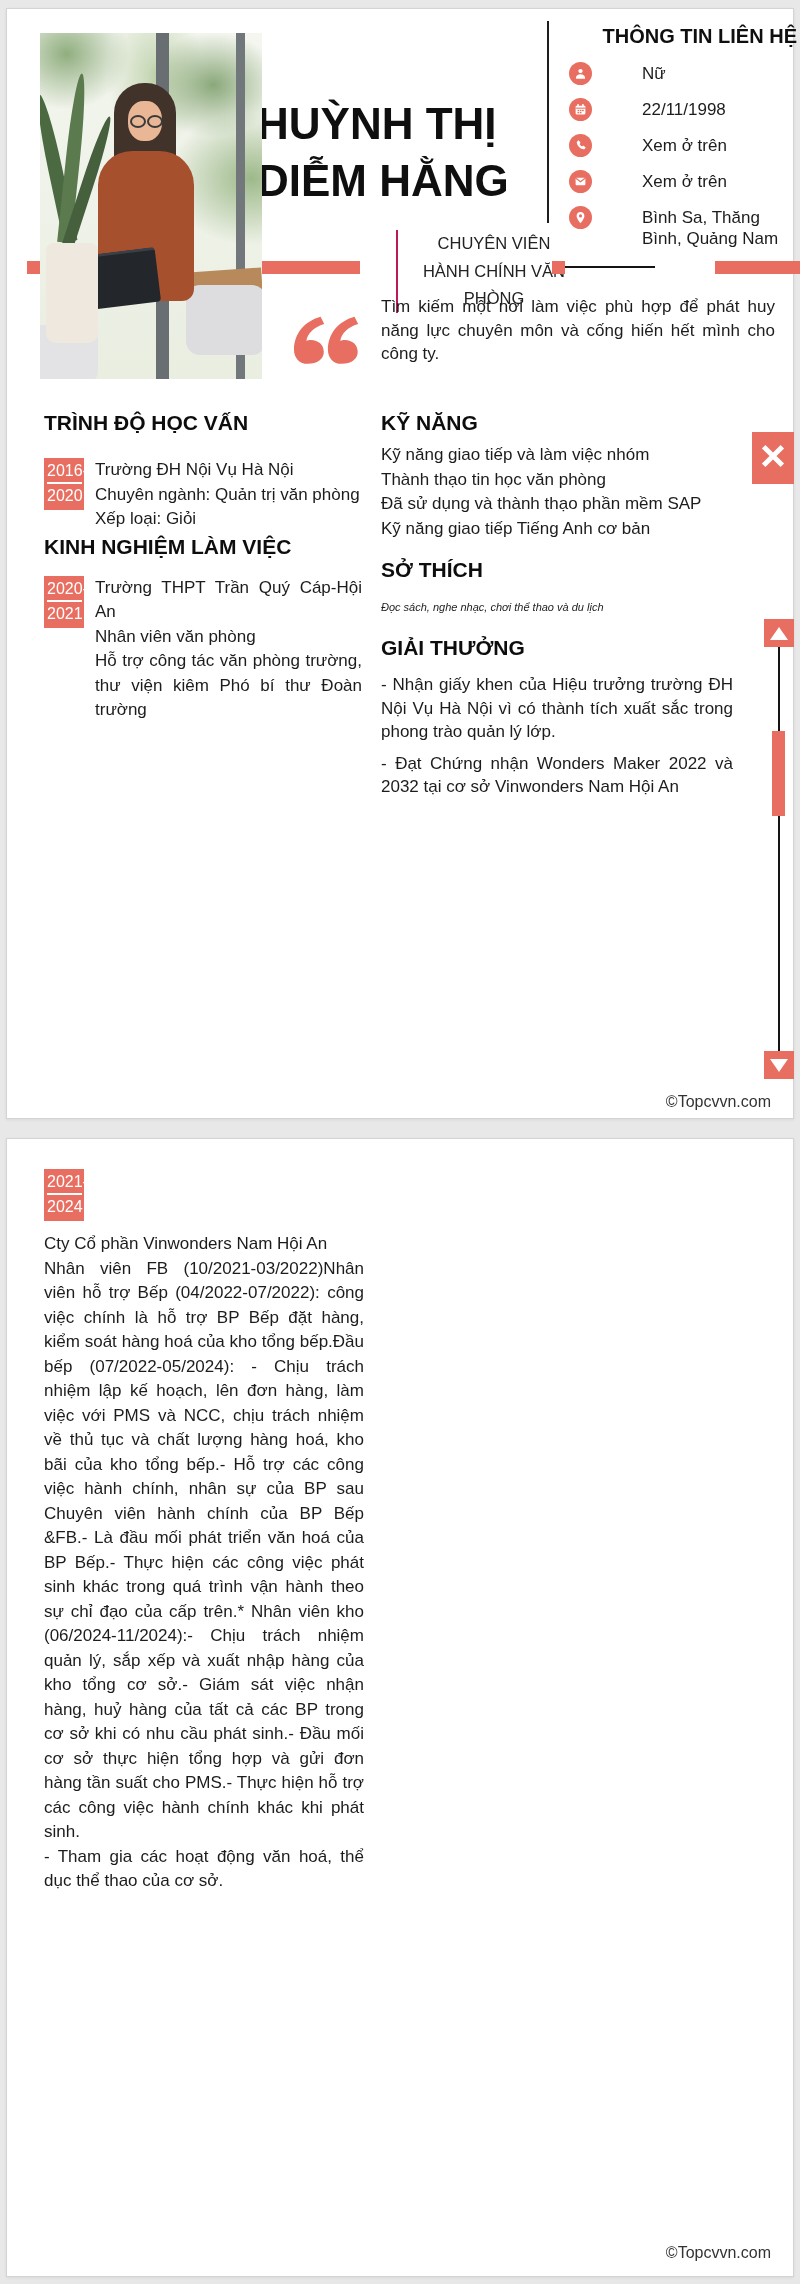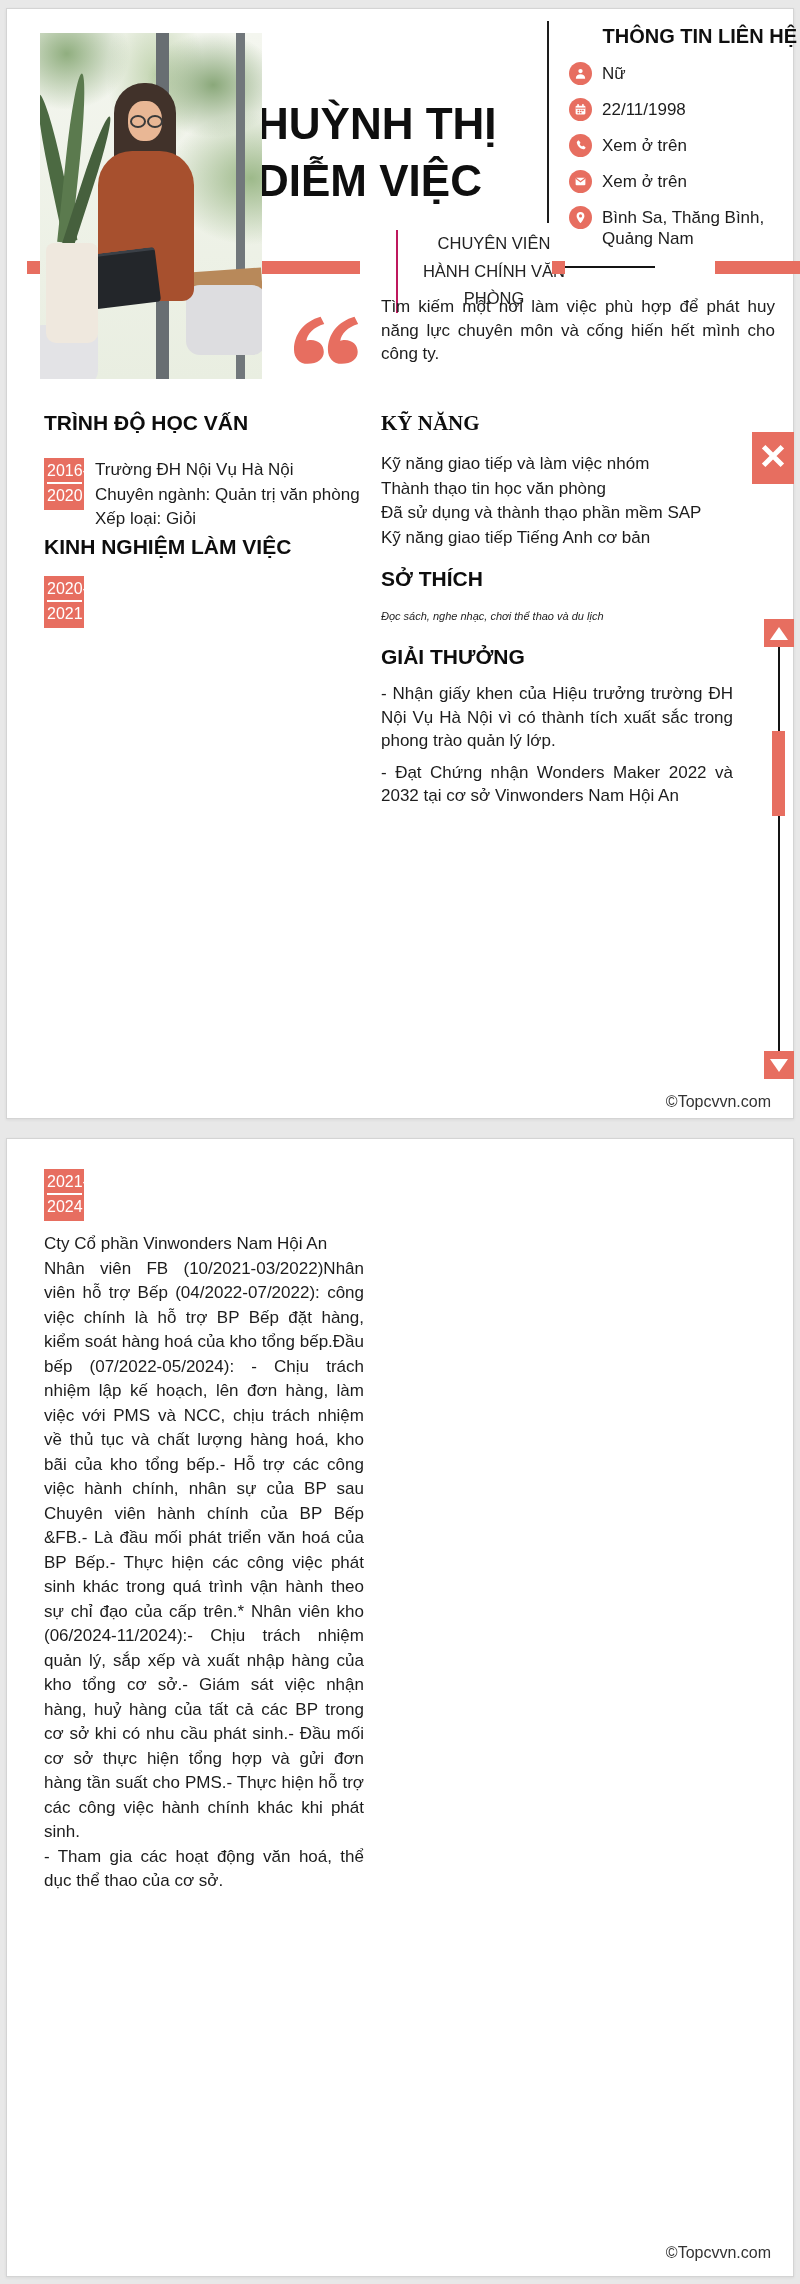--- a/index.html
+++ b/index.html
@@ -51,21 +51,21 @@
   .name{left:250px;top:86px;width:314px;text-align:left;
         font-size:44px;line-height:57px;font-weight:800;color:#0f0f0f;letter-spacing:0;}
   .vdivider{left:540px;top:12px;width:2px;height:202px;background:#1d1d1d;}
 
   .contact{left:562px;top:14px;width:228px;}
   .contact h2{margin:0 0 13px;font-size:20px;line-height:26px;font-weight:800;color:#0f0f0f;text-align:right;}
   .c-row{display:flex;gap:10px;margin-bottom:13px;align-items:flex-start;}
   .c-ic{flex:0 0 23px;width:23px;height:23px;border-radius:50%;background:#e76e60;
         display:flex;align-items:center;justify-content:center;}
   .c-ic svg{width:13px;height:13px;display:block;}
-  .c-tx{font-size:17px;line-height:21px;padding-top:1px;color:#1c1c1c;}
+  .c-tx{font-size:17px;line-height:21px;padding-top:1px;color:#1c1c1c;margin-left:40px;}
 
   .jobtitle{left:389px;top:221px;width:152px;border-left:2px solid #be185d;padding-left:20px;
             text-align:center;font-size:16.5px;line-height:27.5px;color:#222;}
 
   .quote-ic{left:287px;top:307px;}
   .quote-tx{left:374px;top:286px;width:394px;font-size:17px;line-height:23.5px;
             text-align:justify;color:#1c1c1c;}
 
   
   .col{top:399px;}
@@ -129,21 +129,21 @@
     <div class="ph-glass1"></div>
     <div class="ph-glass2"></div>
     <div class="ph-sweater"></div>
     <div class="ph-laptop"></div>
     <div class="ph-pillow2"></div>
     <div class="ph-pot"></div>
   </div>
 
   <h1 class="abs name" style="margin:0;">
     <span>HUỲNH THỊ</span><br>
-    <span>DIỄM VIỆC</span>
+    <span>DIỄM HẰNG</span>
   </h1>
 
   <div class="abs vdivider"></div>
 
   <div class="abs contact">
     <h2>THÔNG TIN LIÊN HỆ</h2>
 
     <div class="c-row">
       <span class="c-ic">
         <svg viewBox="0 0 24 24">
@@ -232,25 +232,30 @@
         <div>Xếp loại: Giỏi</div>
       </div>
     </div>
 
     <h3 class="sec mt18 mb14">KINH NGHIỆM LÀM VIỆC</h3>
     <div class="entry">
       <span class="badge">
         <span class="d1">2020-</span>
         <span class="d2">2021</span>
       </span>
+      <div class="etext">
+        <div class="j">Trường THPT Trần Quý Cáp-Hội An</div>
+        <div>Nhân viên văn phòng</div>
+        <div class="j">Hỗ trợ công tác văn phòng trường, thư viện kiêm Phó bí thư Đoàn trường</div>
+      </div>
     </div>
   </div>
 
   <div class="abs col col-right">
-    <h3 class="sec" style="margin-bottom:14px;font-family:Liberation Serif, serif;">KỸ NĂNG</h3>
+    <h3 class="sec" style="margin-bottom:5px;">KỸ NĂNG</h3>
     <div class="plain-list">
       <div>Kỹ năng giao tiếp và làm việc nhóm</div>
       <div>Thành thạo tin học văn phòng</div>
       <div>Đã sử dụng và thành thạo phần mềm SAP</div>
       <div>Kỹ năng giao tiếp Tiếng Anh cơ bản</div>
     </div>
 
     <h3 class="sec sec2">SỞ THÍCH</h3>
     <div class="hobby">Đọc sách, nghe nhạc, chơi thể thao và du lịch</div>
 

